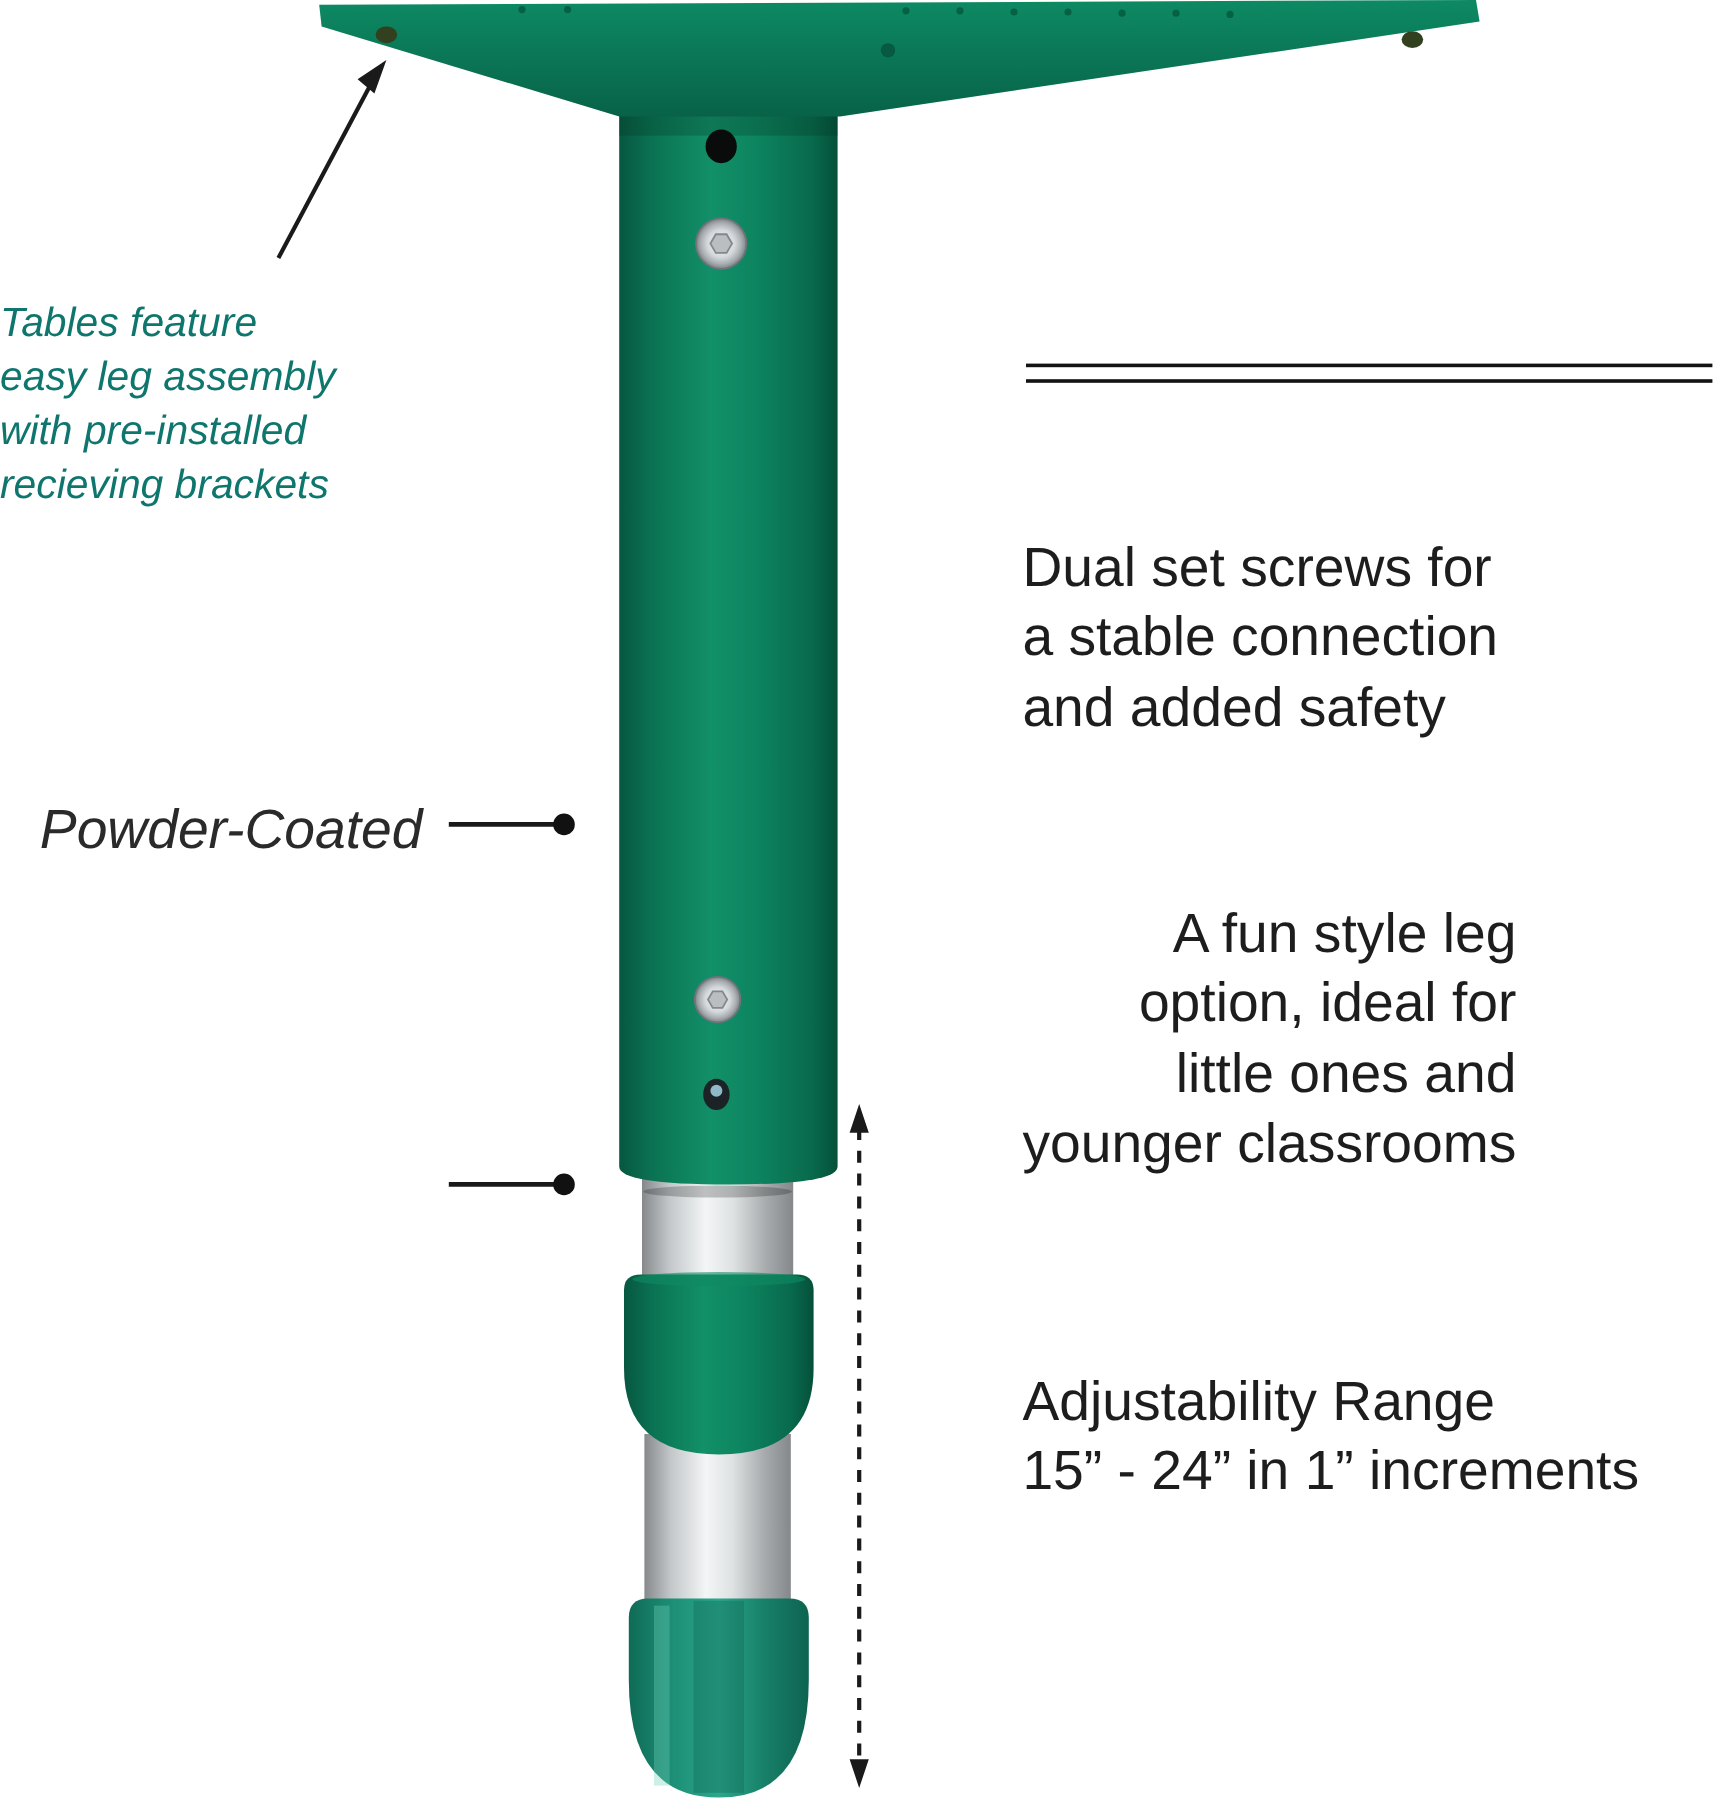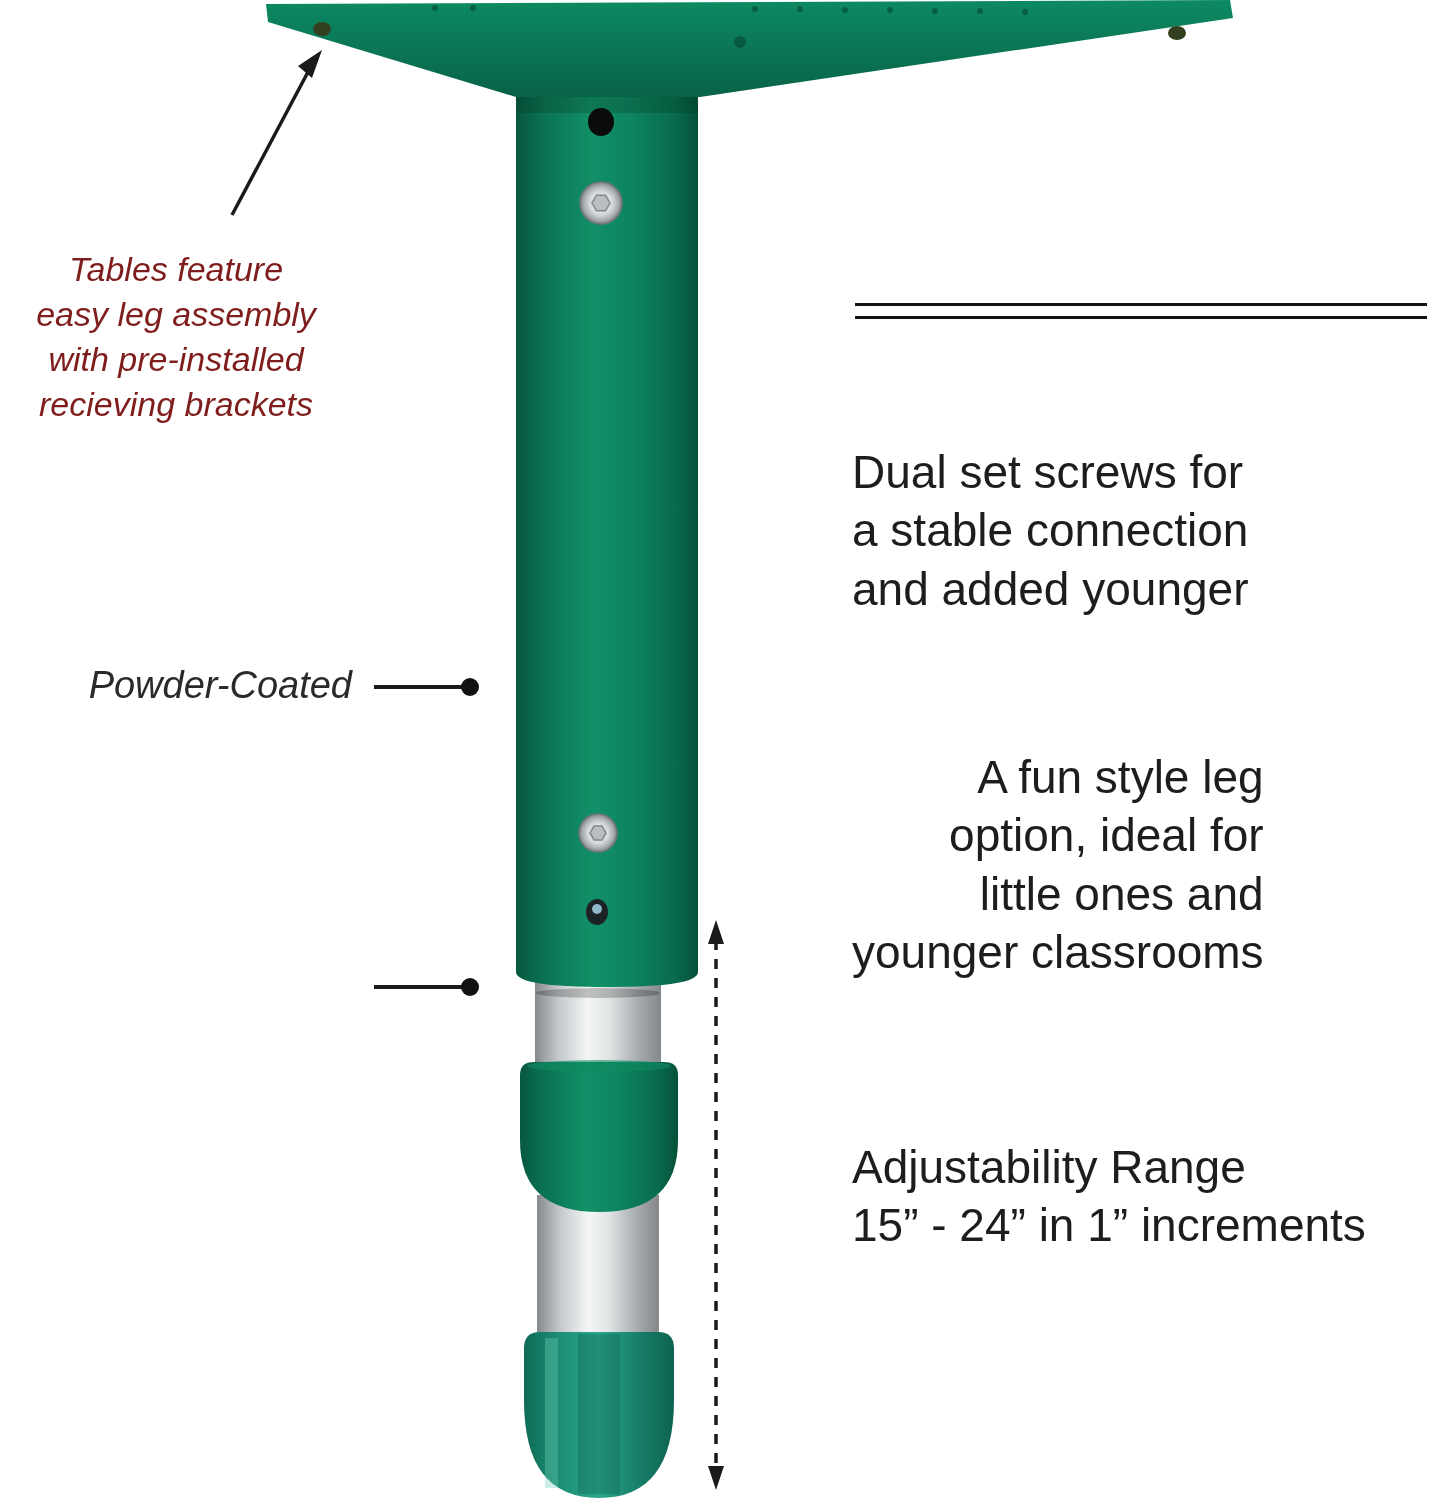--- a/index.html
+++ b/index.html
@@ -12,34 +12,34 @@
     font-family: "Liberation Sans", sans-serif;
     color: #1d1d1d;
   }
   #leg-svg { position: absolute; left: 0; top: 0; }
 
   .note {
     position: absolute;
     left: 0;
     top: 247px;
     width: 352px;
-    text-align: center;
+    text-align: left;
     font-style: italic;
     font-size: 34px;
     line-height: 1.32;
-    color: #7f1d1d;
+    color: #0f766e;
     white-space: pre-line;
   }
   .pointer-label {
     position: absolute;
     left: 0;
     width: 352px;
     text-align: right;
     font-style: italic;
-    font-size: 38px;
+    font-size: 46px;
     color: #2a2a2a;
   }
   #powder-label { top: 664px; }
   #chrome-label { top: 964px; }
 
   .title {
     position: absolute;
     left: 852px;
     top: 150px;
     font-size: 97px;
@@ -197,21 +197,21 @@
 recieving brackets</div>
 
   <div id="powder-label" class="pointer-label">Powder-Coated</div>
 
 
 
   <div class="title-underline"></div>
 
   <div id="feature-0" class="feature">Dual set screws for
 a stable connection
-and added younger</div>
+and added safety</div>
 
   <div id="feature-1" class="feature">A fun style leg
 option, ideal for
 little ones and
 younger classrooms</div>
 
   <div id="feature-2" class="feature">Adjustability Range
 15” - 24” in 1” increments</div>
 
 </div>

